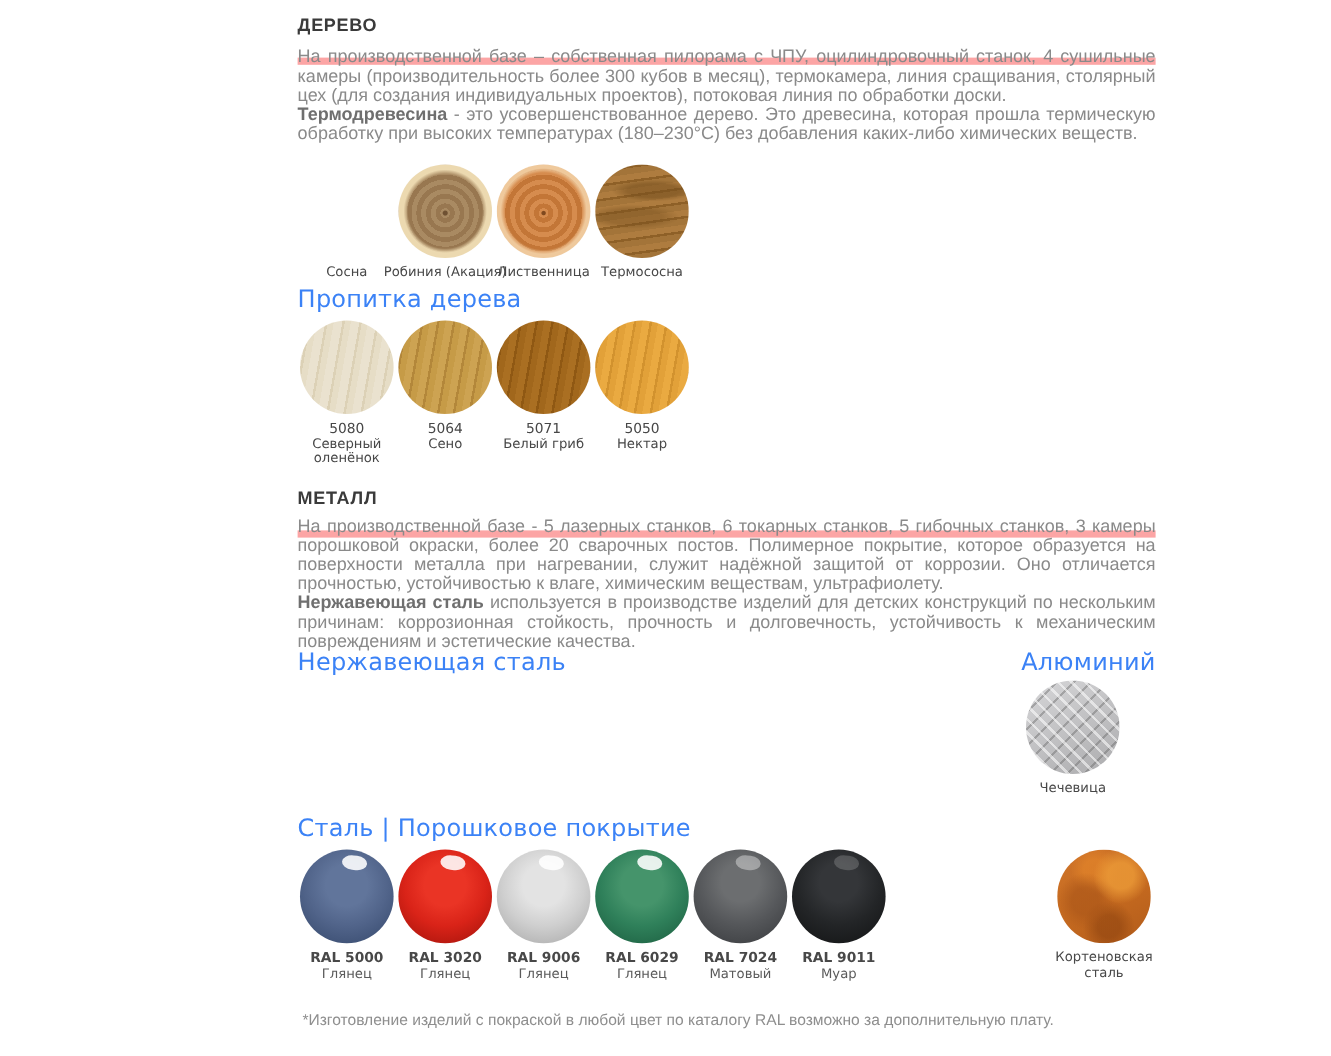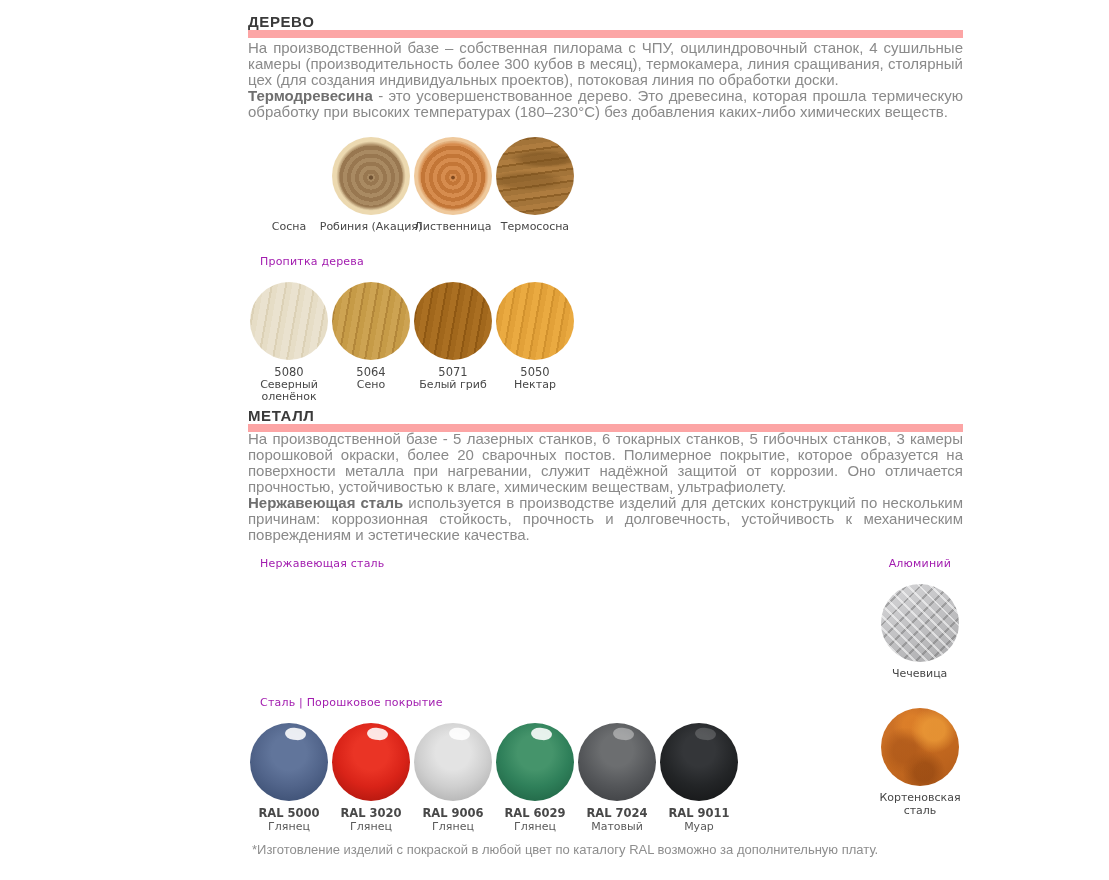--- a/index.html
+++ b/index.html
@@ -3,30 +3,30 @@
 <meta charset="utf-8">
 <style>
   html,body{margin:0;padding:0;background:#ffffff;}
   .page{position:relative;width:1109px;height:880px;background:#fff;overflow:hidden;
         font-family:"Liberation Sans",sans-serif;}
   .content{position:absolute;left:248px;top:0;width:715px;height:880px;}
 
   
   .sec-title{position:absolute;left:0;width:715px;margin:0;
              font-size:15px;font-weight:bold;letter-spacing:.6px;color:#3a3a3a;
-             padding-bottom:0;border-bottom:8px solid #fca5a5;}
+             padding-bottom:18px;border-bottom:6px solid #fca5a5;}
   
   .body-text{position:absolute;left:0;width:715px;color:#8a8a8a;font-size:15px;
              line-height:16px;text-align:justify;}
   .body-text p{margin:0;}
   .lead{font-weight:bold;color:#6f6f6f;}
 
   
-  .sub-title{margin:12px;font-family:"DejaVu Sans",sans-serif;font-size:11px;
-             font-weight:normal;color:#a21caf;letter-spacing:.2px;line-height:17px;}
+  .sub-title{margin:0;font-family:"DejaVu Sans",sans-serif;font-size:20px;
+             font-weight:normal;color:#3b82f6;letter-spacing:.2px;line-height:17px;}
   .sub-title.center{text-align:right;}
 
   
   .abs{position:absolute;left:0;width:715px;}
   .row-flex{display:flex;justify-content:space-between;align-items:flex-start;width:715px;}
   .swatch-row{display:flex;gap:0;}
   .cell{width:82px;display:flex;flex-direction:column;align-items:center;}
   .cell.wide{width:86px;}
   .mt9{margin-top:9px;} .mt7{margin-top:7px;} .mt26{margin-top:26px;}
   .circle{width:78px;height:78px;border-radius:50%;position:relative;flex:0 0 auto;}

